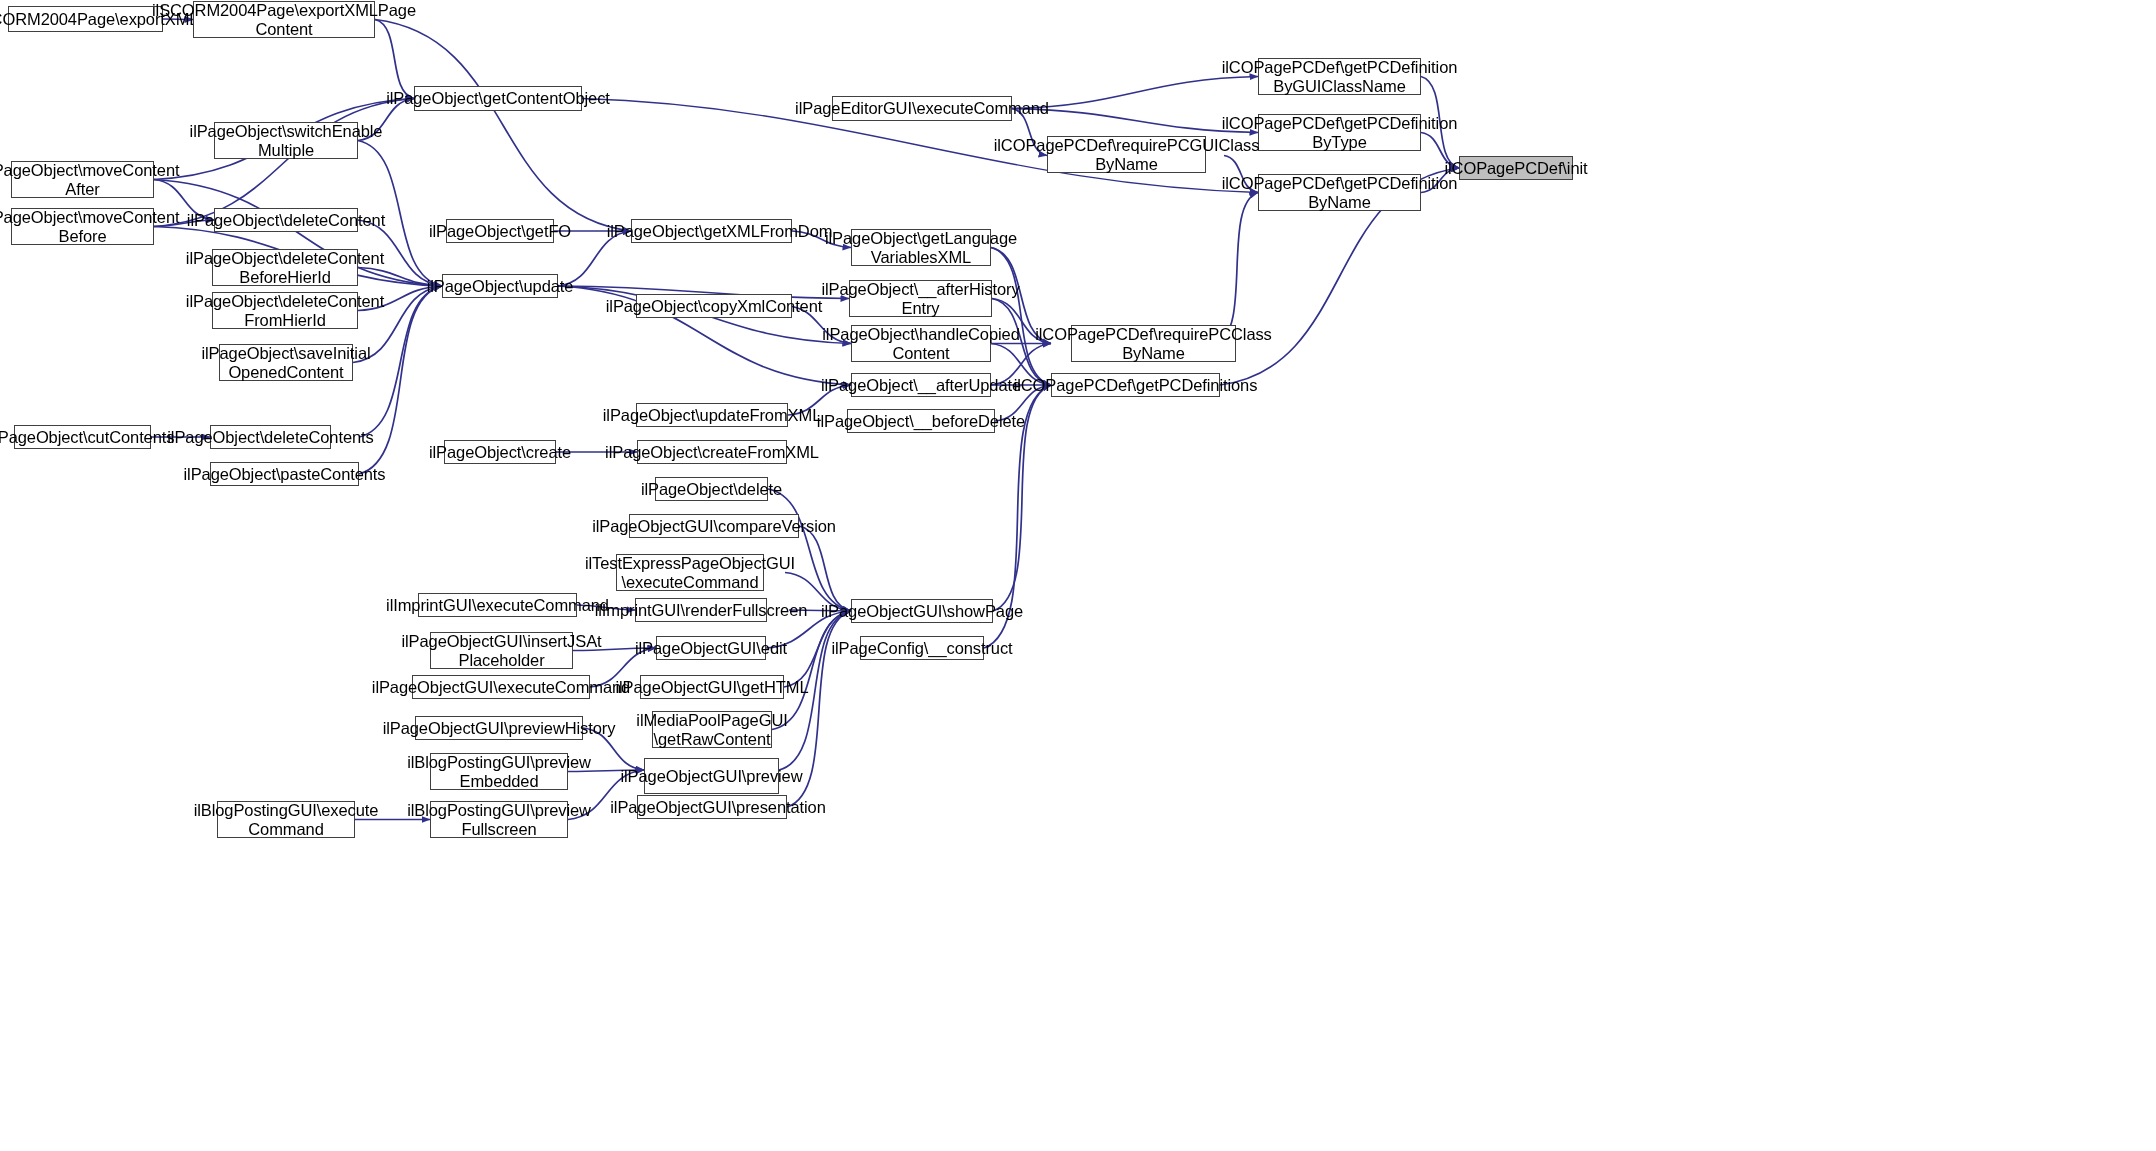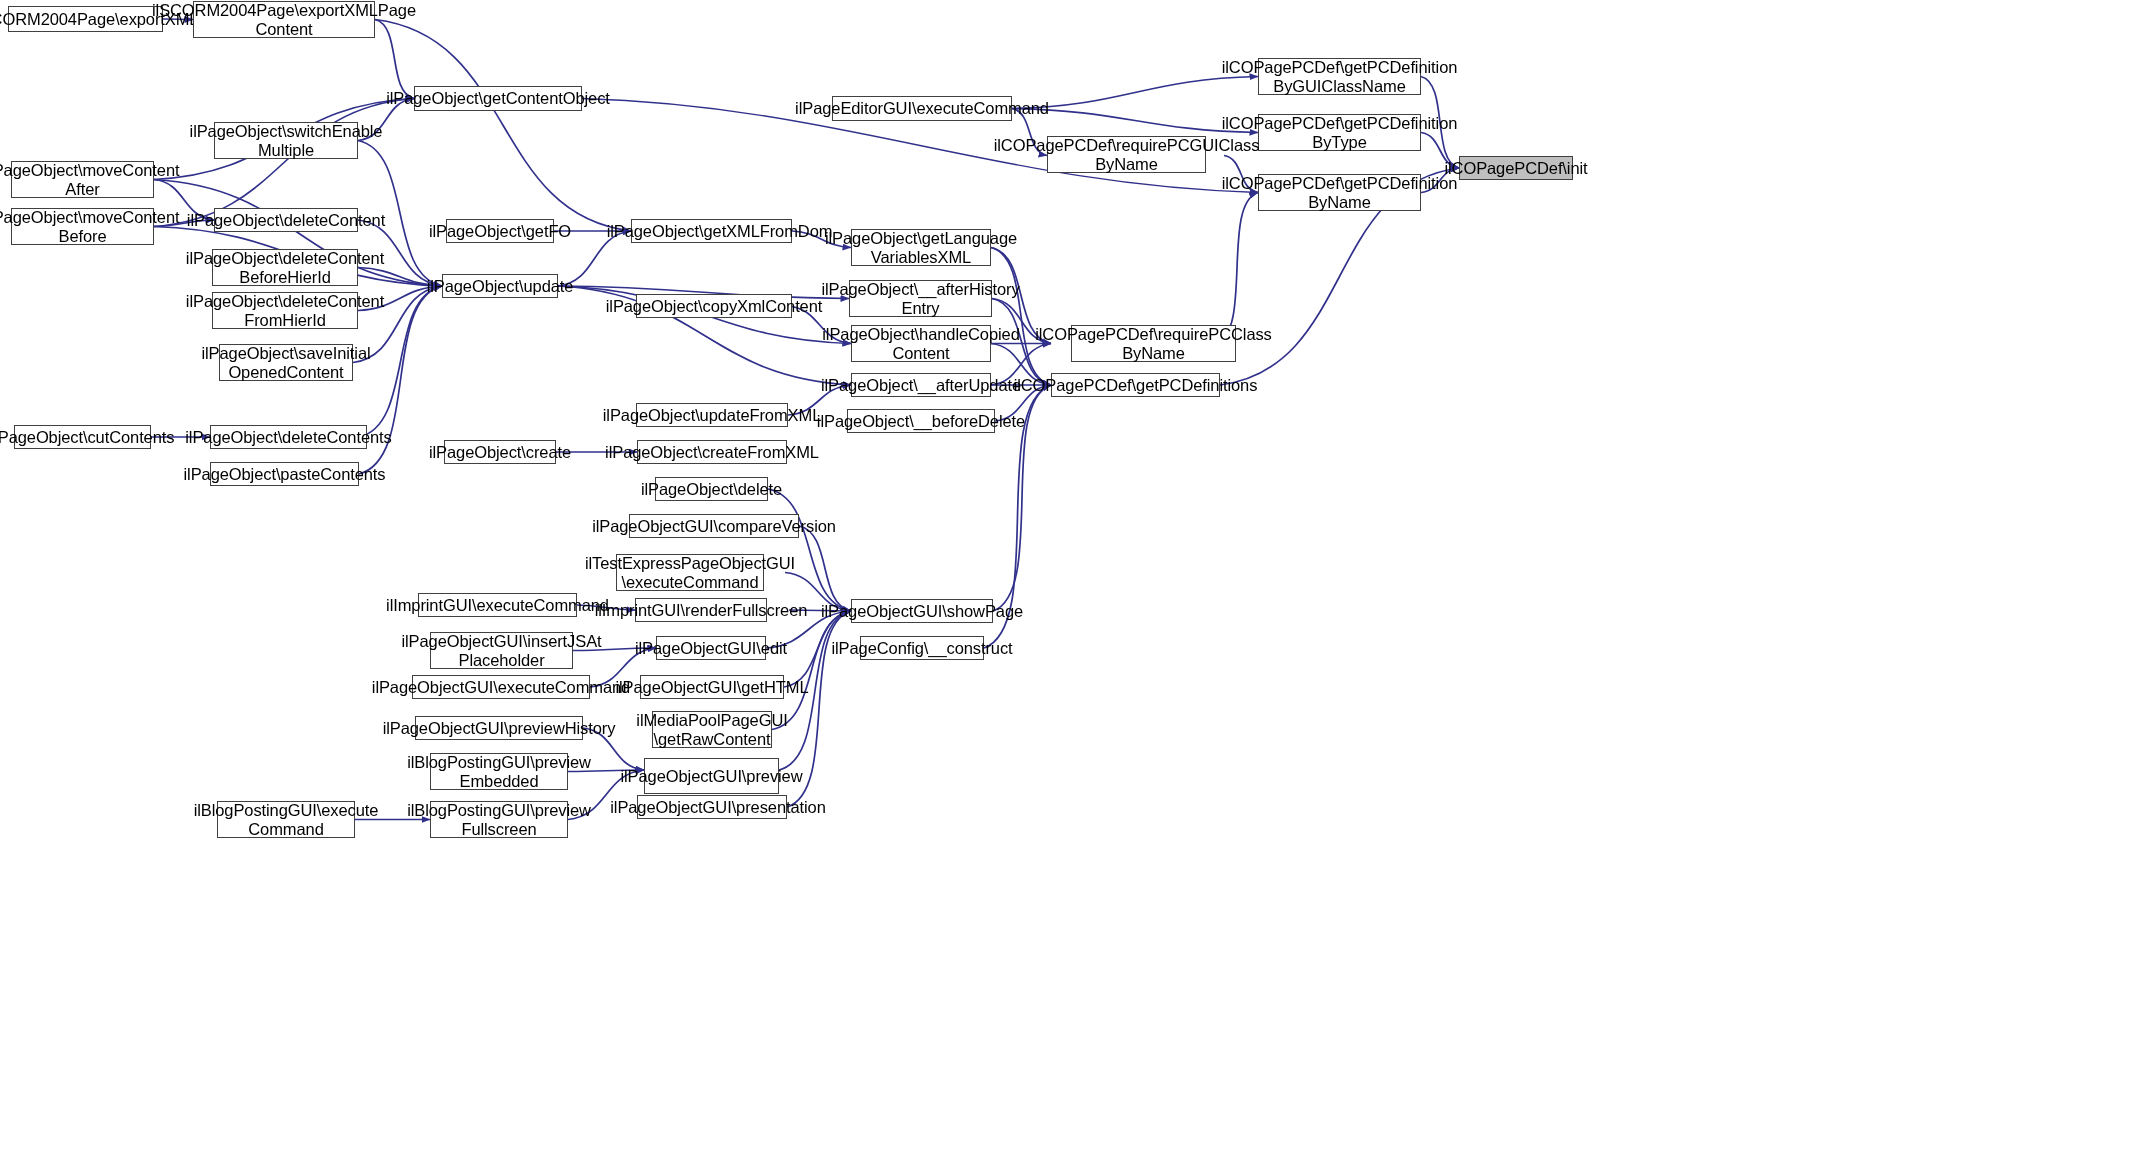--- a/index.html
+++ b/index.html
@@ -160,21 +160,21 @@
 Entry</div>
       <div class="node" style="left: 851px; top: 325px; width: 140px; height: 37px;">ilPageObject\handleCopied
 Content</div>
       <div class="node" style="left: 851px; top: 373px; width: 140px; height: 24px;">ilPageObject\__afterUpdate</div>
       <div class="node" style="left: 847px; top: 409px; width: 148px; height: 24px;">ilPageObject\__beforeDelete</div>
       <div class="node" style="left: 1051px; top: 325px; width: 165px; height: 37px; margin-left: 20px;">ilCOPagePCDef\requirePCClass
 ByName</div>
       <div class="node" style="left: 1051px; top: 373px; width: 169px; height: 24px;">ilCOPagePCDef\getPCDefinitions</div>
       <div class="node" style="left: 636px; top: 403px; width: 152px; height: 24px;">ilPageObject\updateFromXML</div>
       <div class="node" style="left: 14px; top: 425px; width: 137px; height: 24px;">ilPageObject\cutContents</div>
-      <div class="node" style="left: 210px; top: 425px; width: 157px; height: 24px;">ilPageObject\deleteContents</div>
+      <div class="node" style="left: 210px; top: 425px; width: 121px; height: 24px;">ilPageObject\deleteContents</div>
       <div class="node" style="left: 210px; top: 462px; width: 149px; height: 24px;">ilPageObject\pasteContents</div>
       <div class="node" style="left: 444px; top: 440px; width: 112px; height: 24px;">ilPageObject\create</div>
       <div class="node" style="left: 637px; top: 440px; width: 150px; height: 24px;">ilPageObject\createFromXML</div>
       <div class="node" style="left: 655px; top: 477px; width: 113px; height: 24px;">ilPageObject\delete</div>
       <div class="node" style="left: 629px; top: 514px; width: 170px; height: 24px;">ilPageObjectGUI\compareVersion</div>
       <div class="node" style="left: 616px; top: 554px; width: 148px; height: 37px;">ilTestExpressPageObjectGUI
 \executeCommand</div>
       <div class="node" style="left: 418px; top: 593px; width: 159px; height: 24px;">ilImprintGUI\executeCommand</div>
       <div class="node" style="left: 635px; top: 598px; width: 132px; height: 24px;">ilImprintGUI\renderFullscreen</div>
       <div class="node" style="left: 851px; top: 599px; width: 142px; height: 24px;">ilPageObjectGUI\showPage</div>

